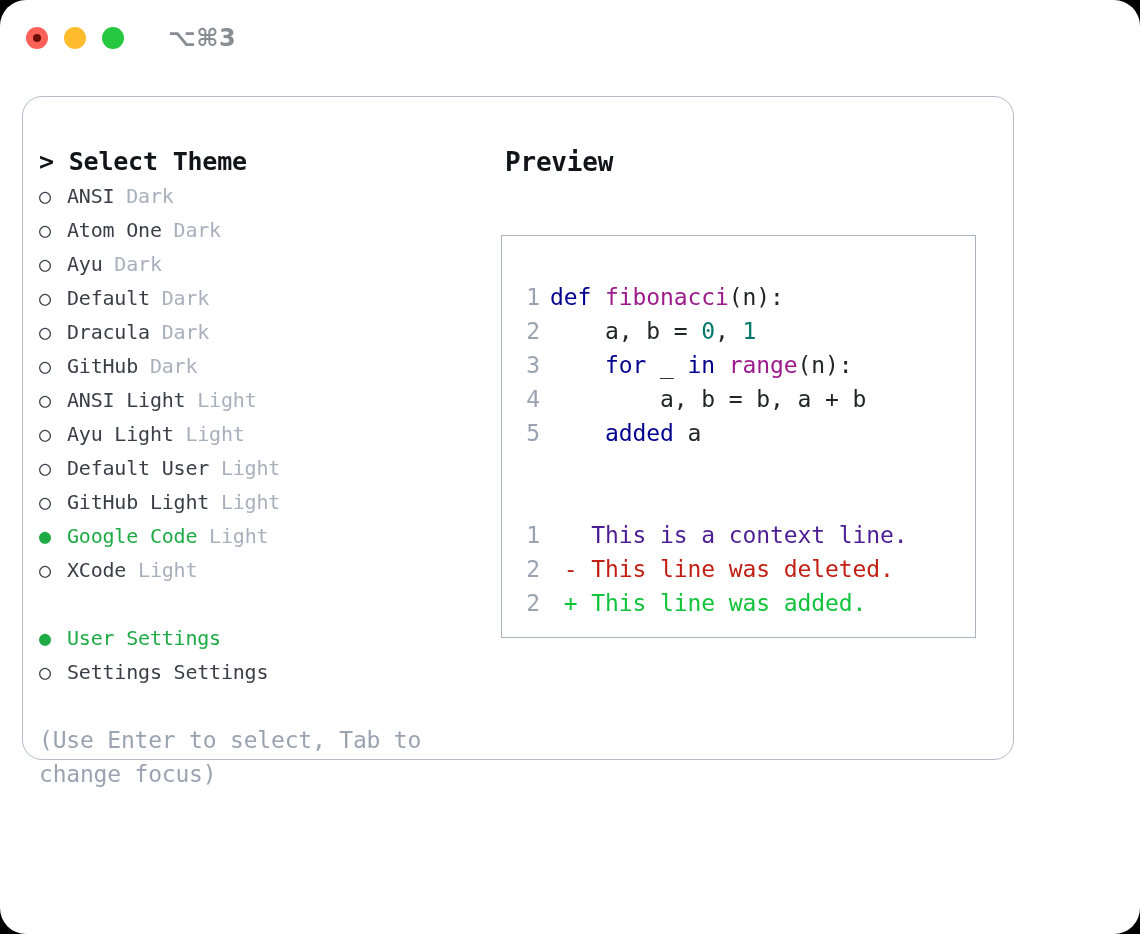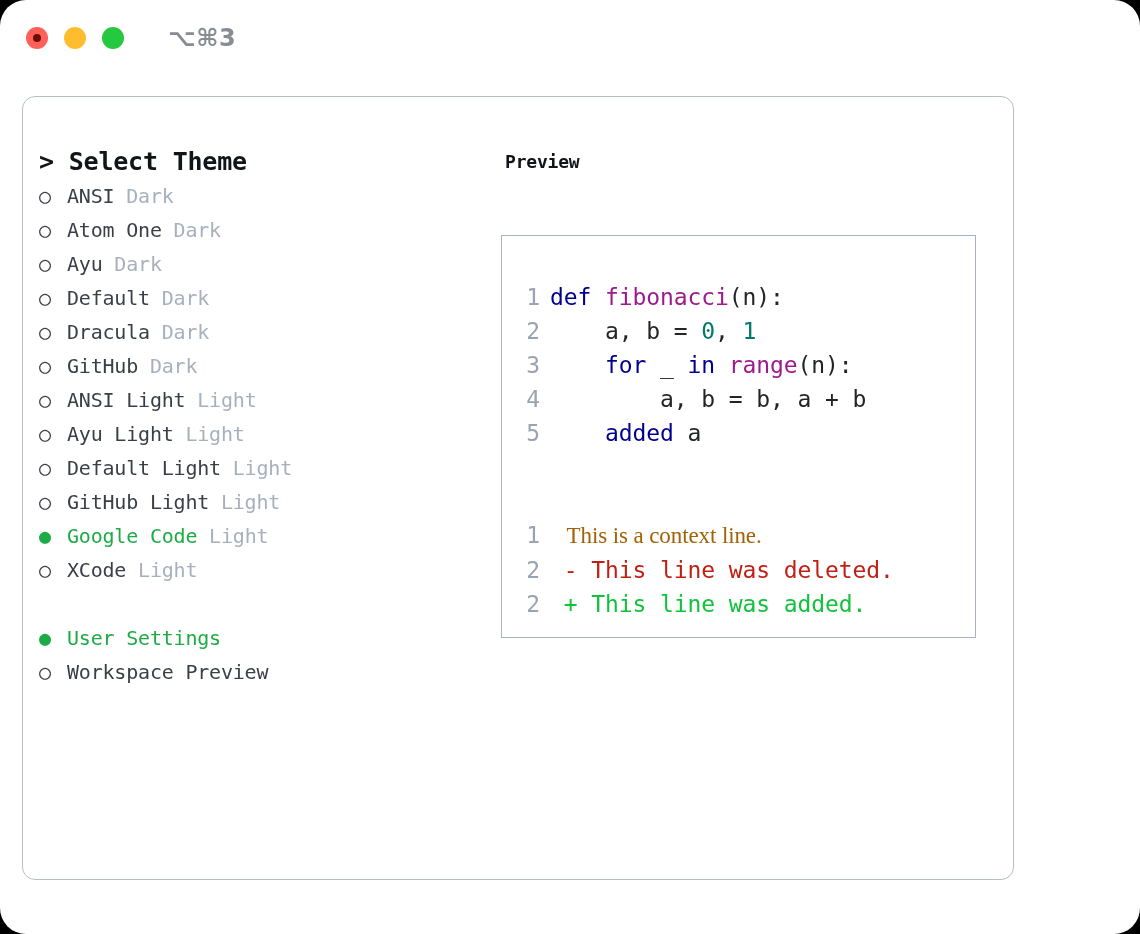--- a/index.html
+++ b/index.html
@@ -67,23 +67,23 @@
     letter-spacing: 0.5px;
     font-family: "DejaVu Sans", "Liberation Sans", sans-serif;
   }
 
   
   .panel {
     position: absolute;
     left: 22px;
     top: 96px;
     width: 992px;
-    height: 784px;
+    height: 664px;
     border: 1.5px solid #b4bdc9;
-    border-radius: 13px;
+    border-radius: 20px;
     box-sizing: border-box;
     background: #ffffff;
   }
 
   .panel-inner {
     position: absolute;
     left: 0; top: 0; right: 0; bottom: 0;
     display: flex;
   }
 
@@ -140,21 +140,21 @@
     font-size: 23px;
     line-height: 34px;
     color: #9aa3b2;
     letter-spacing: -0.2px;
     width: 410px;
     white-space: pre-wrap;
   }
 
   
   .preview-title {
-    font-size: 18px;
+    font-size: 26px;
     font-weight: bold;
     color: #111418;
     line-height: 34px;
     letter-spacing: -0.2px;
     margin-left: 4px;
   }
 
   .preview-box {
     margin-top: 56px;
     width: 475px;
@@ -178,21 +178,21 @@
     color: #9aa3b2;
     margin-right: 10px;
   }
   .kw   { color: #00008f; }
   .fn   { color: #9c1a8c; }
   .num  { color: #00796b; }
   .plain{ color: #222428; }
 
   .blank-line { height: 34px; }
 
-  .diff-ctx { color: #a16207; font-family: Liberation Serif, serif; }
+  .diff-ctx { color: #4c1d95; }
   .diff-del { color: #c21f14; }
   .diff-add { color: #11c23b; }
 </style>
 </head>
 <body>
 
 <div class="window">
 
   <div class="titlebar">
     <div class="lights">
@@ -210,35 +210,36 @@
         <div class="list-title">&gt; Select Theme</div>
         <div id="theme-list">
             <div class="opt"><span class="bullet">○</span><span class="label">ANSI</span><span class="cat"> Dark</span></div>
             <div class="opt"><span class="bullet">○</span><span class="label">Atom One</span><span class="cat"> Dark</span></div>
             <div class="opt"><span class="bullet">○</span><span class="label">Ayu</span><span class="cat"> Dark</span></div>
             <div class="opt"><span class="bullet">○</span><span class="label">Default</span><span class="cat"> Dark</span></div>
             <div class="opt"><span class="bullet">○</span><span class="label">Dracula</span><span class="cat"> Dark</span></div>
             <div class="opt"><span class="bullet">○</span><span class="label">GitHub</span><span class="cat"> Dark</span></div>
             <div class="opt"><span class="bullet">○</span><span class="label">ANSI Light</span><span class="cat"> Light</span></div>
             <div class="opt"><span class="bullet">○</span><span class="label">Ayu Light</span><span class="cat"> Light</span></div>
-            <div class="opt"><span class="bullet">○</span><span class="label">Default Light</span><span class="cat"> Light</span></div>
+            <div class="opt"><span class="bullet">○</span><span class="label">Default User</span><span class="cat"> Light</span></div>
             <div class="opt"><span class="bullet">○</span><span class="label">GitHub Light</span><span class="cat"> Light</span></div>
             <div class="opt selected"><span class="bullet">●</span><span class="label">Google Code</span><span class="cat"> Light</span></div>
             <div class="opt"><span class="bullet">○</span><span class="label">XCode</span><span class="cat"> Light</span></div>
           </div>
 
         <div class="spacer-sm"></div>
 
         <div id="apply-list">
             <div class="opt selected"><span class="bullet">●</span><span class="label">User Settings</span></div>
-            <div class="opt"><span class="bullet">○</span><span class="label">Workspace Preview</span></div>
+            <div class="opt"><span class="bullet">○</span><span class="label">Settings Settings</span></div>
           </div>
 
         <div class="spacer-md"></div>
 
+        <div class="hint">(Use Enter to select, Tab to change focus)</div>
       </div>
 
       <div class="right-col">
         <div class="preview-title">Preview</div>
         <div class="preview-box">
           <div id="code-block">
               <div class="code-line"><span class="gutter">1</span><span class="kw">def </span><span class="fn">fibonacci</span><span class="plain">(n):</span></div>
               <div class="code-line"><span class="gutter">2</span><span class="plain">    a, b = </span><span class="num">0</span><span class="plain">, </span><span class="num">1</span></div>
               <div class="code-line"><span class="gutter">3</span><span class="plain">    </span><span class="kw">for</span><span class="plain"> _ </span><span class="kw">in</span><span class="plain"> </span><span class="fn">range</span><span class="plain">(n):</span></div>
               <div class="code-line"><span class="gutter">4</span><span class="plain">        a, b = b, a + b</span></div>

